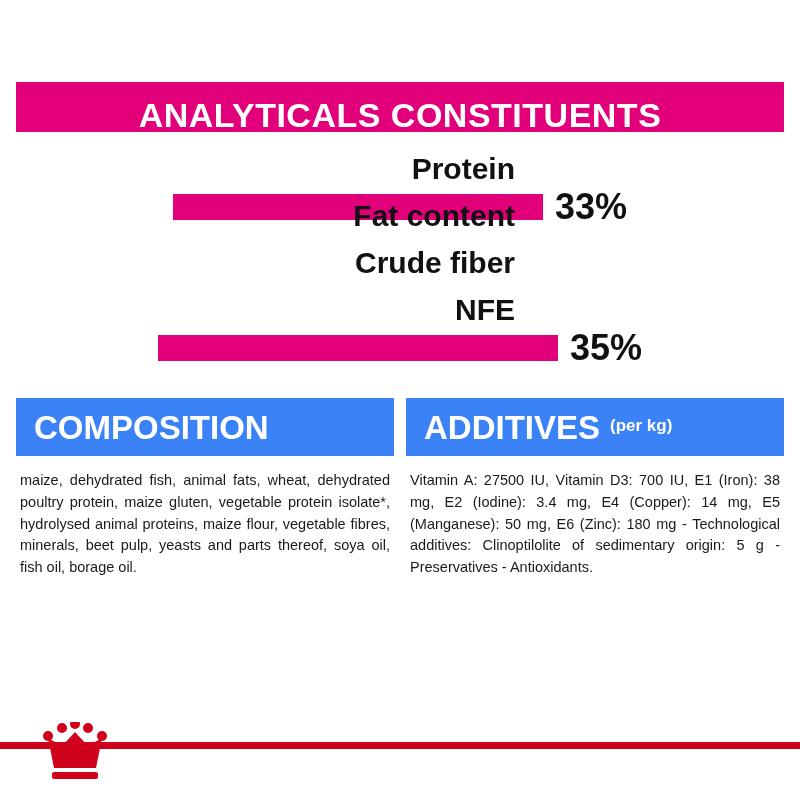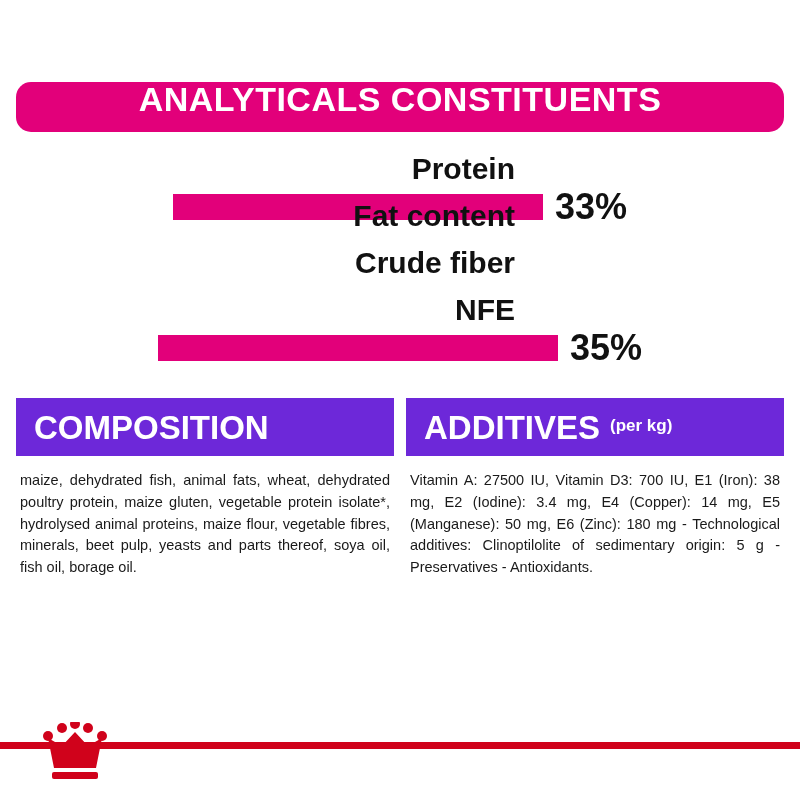--- a/index.html
+++ b/index.html
@@ -23,23 +23,22 @@
 
   
   .section-banner {
     position: absolute;
     left: 16px;
     top: 82px;
     width: 768px;
     height: 50px;
     background: #e2007a;
     display: flex;
-    align-items: flex-start;
+    align-items: flex-end;
     justify-content: center;
-    border-radius: 15px;
   }
   .section-banner .banner-title {
     color: #ffffff;
     font-size: 34px;
     font-weight: bold;
     letter-spacing: 0.5px;
     line-height: 1;
     white-space: nowrap;
   }
 
@@ -88,21 +87,21 @@
     left: 16px;
     top: 398px;
     width: 768px;
     display: flex;
     gap: 12px;
   }
   .panel {
     width: 378px;
   }
   .panel-header {
-    background: #6d28d9;
+    background: #3b82f6;
     height: 58px;
     display: flex;
     align-items: center;
     padding-left: 18px;
     box-sizing: border-box;
   }
   .panel-header .panel-title {
     color: #ffffff;
     font-size: 33px;
     font-weight: bold;

